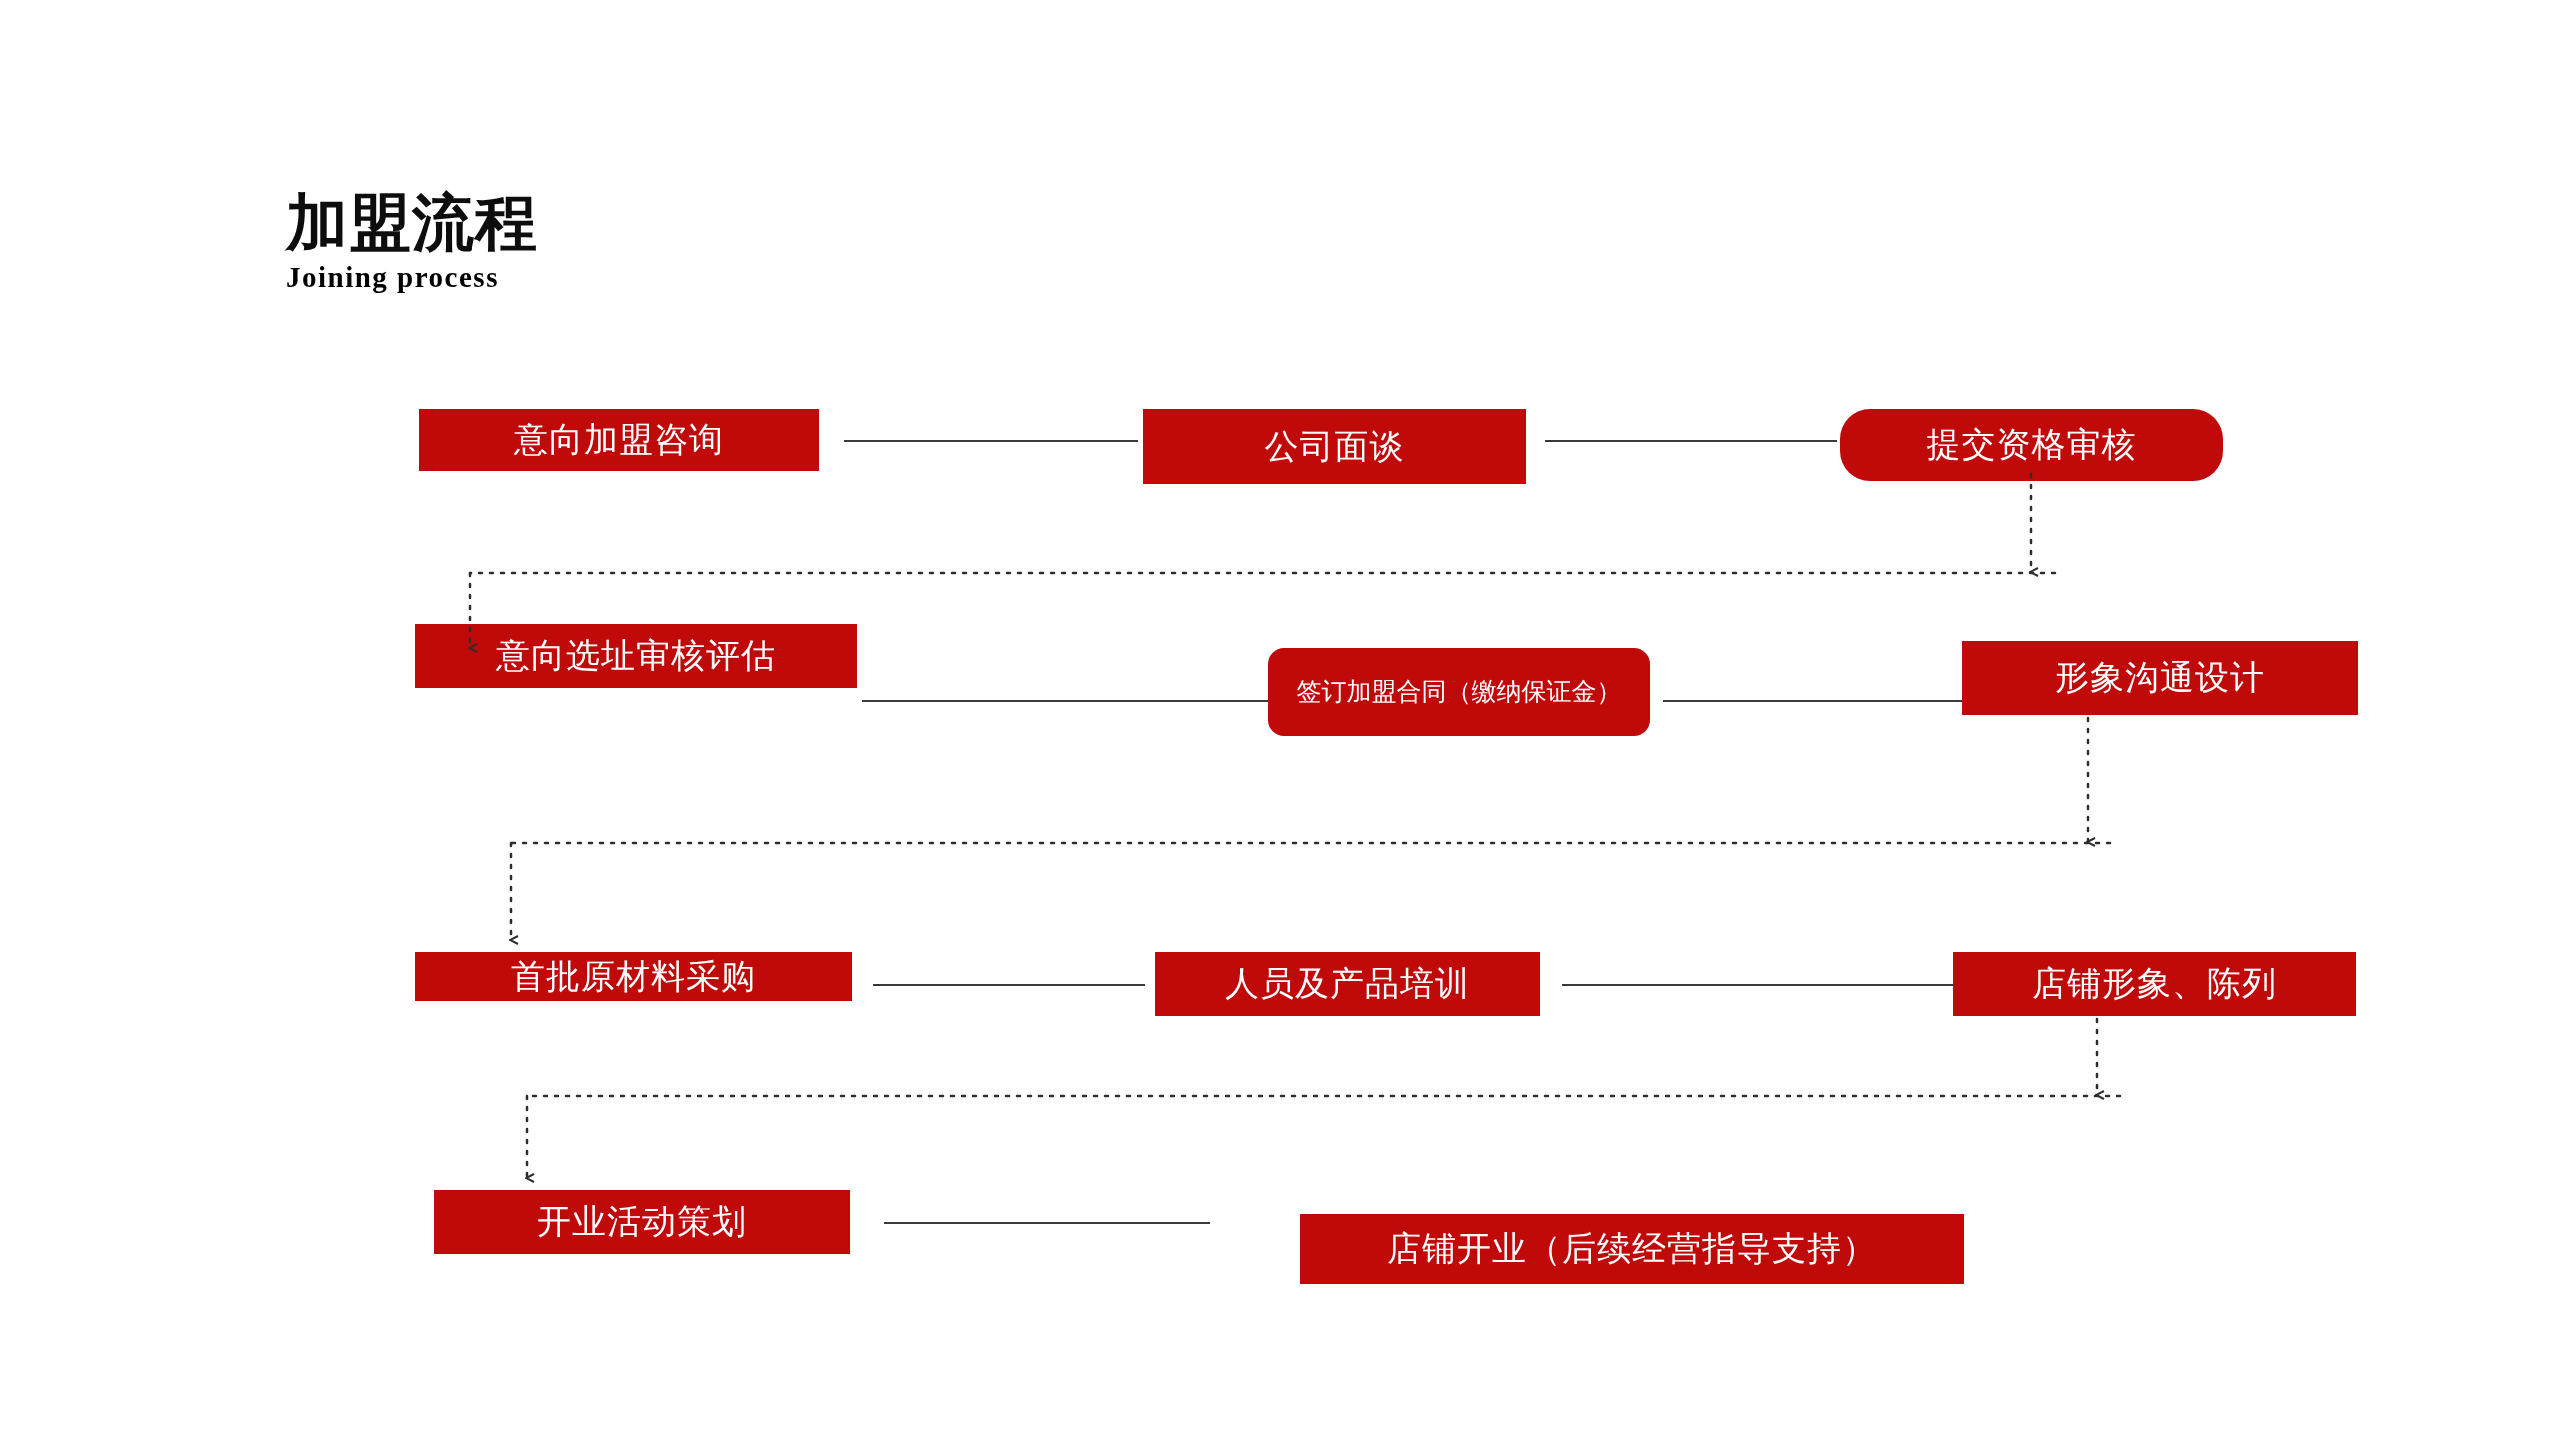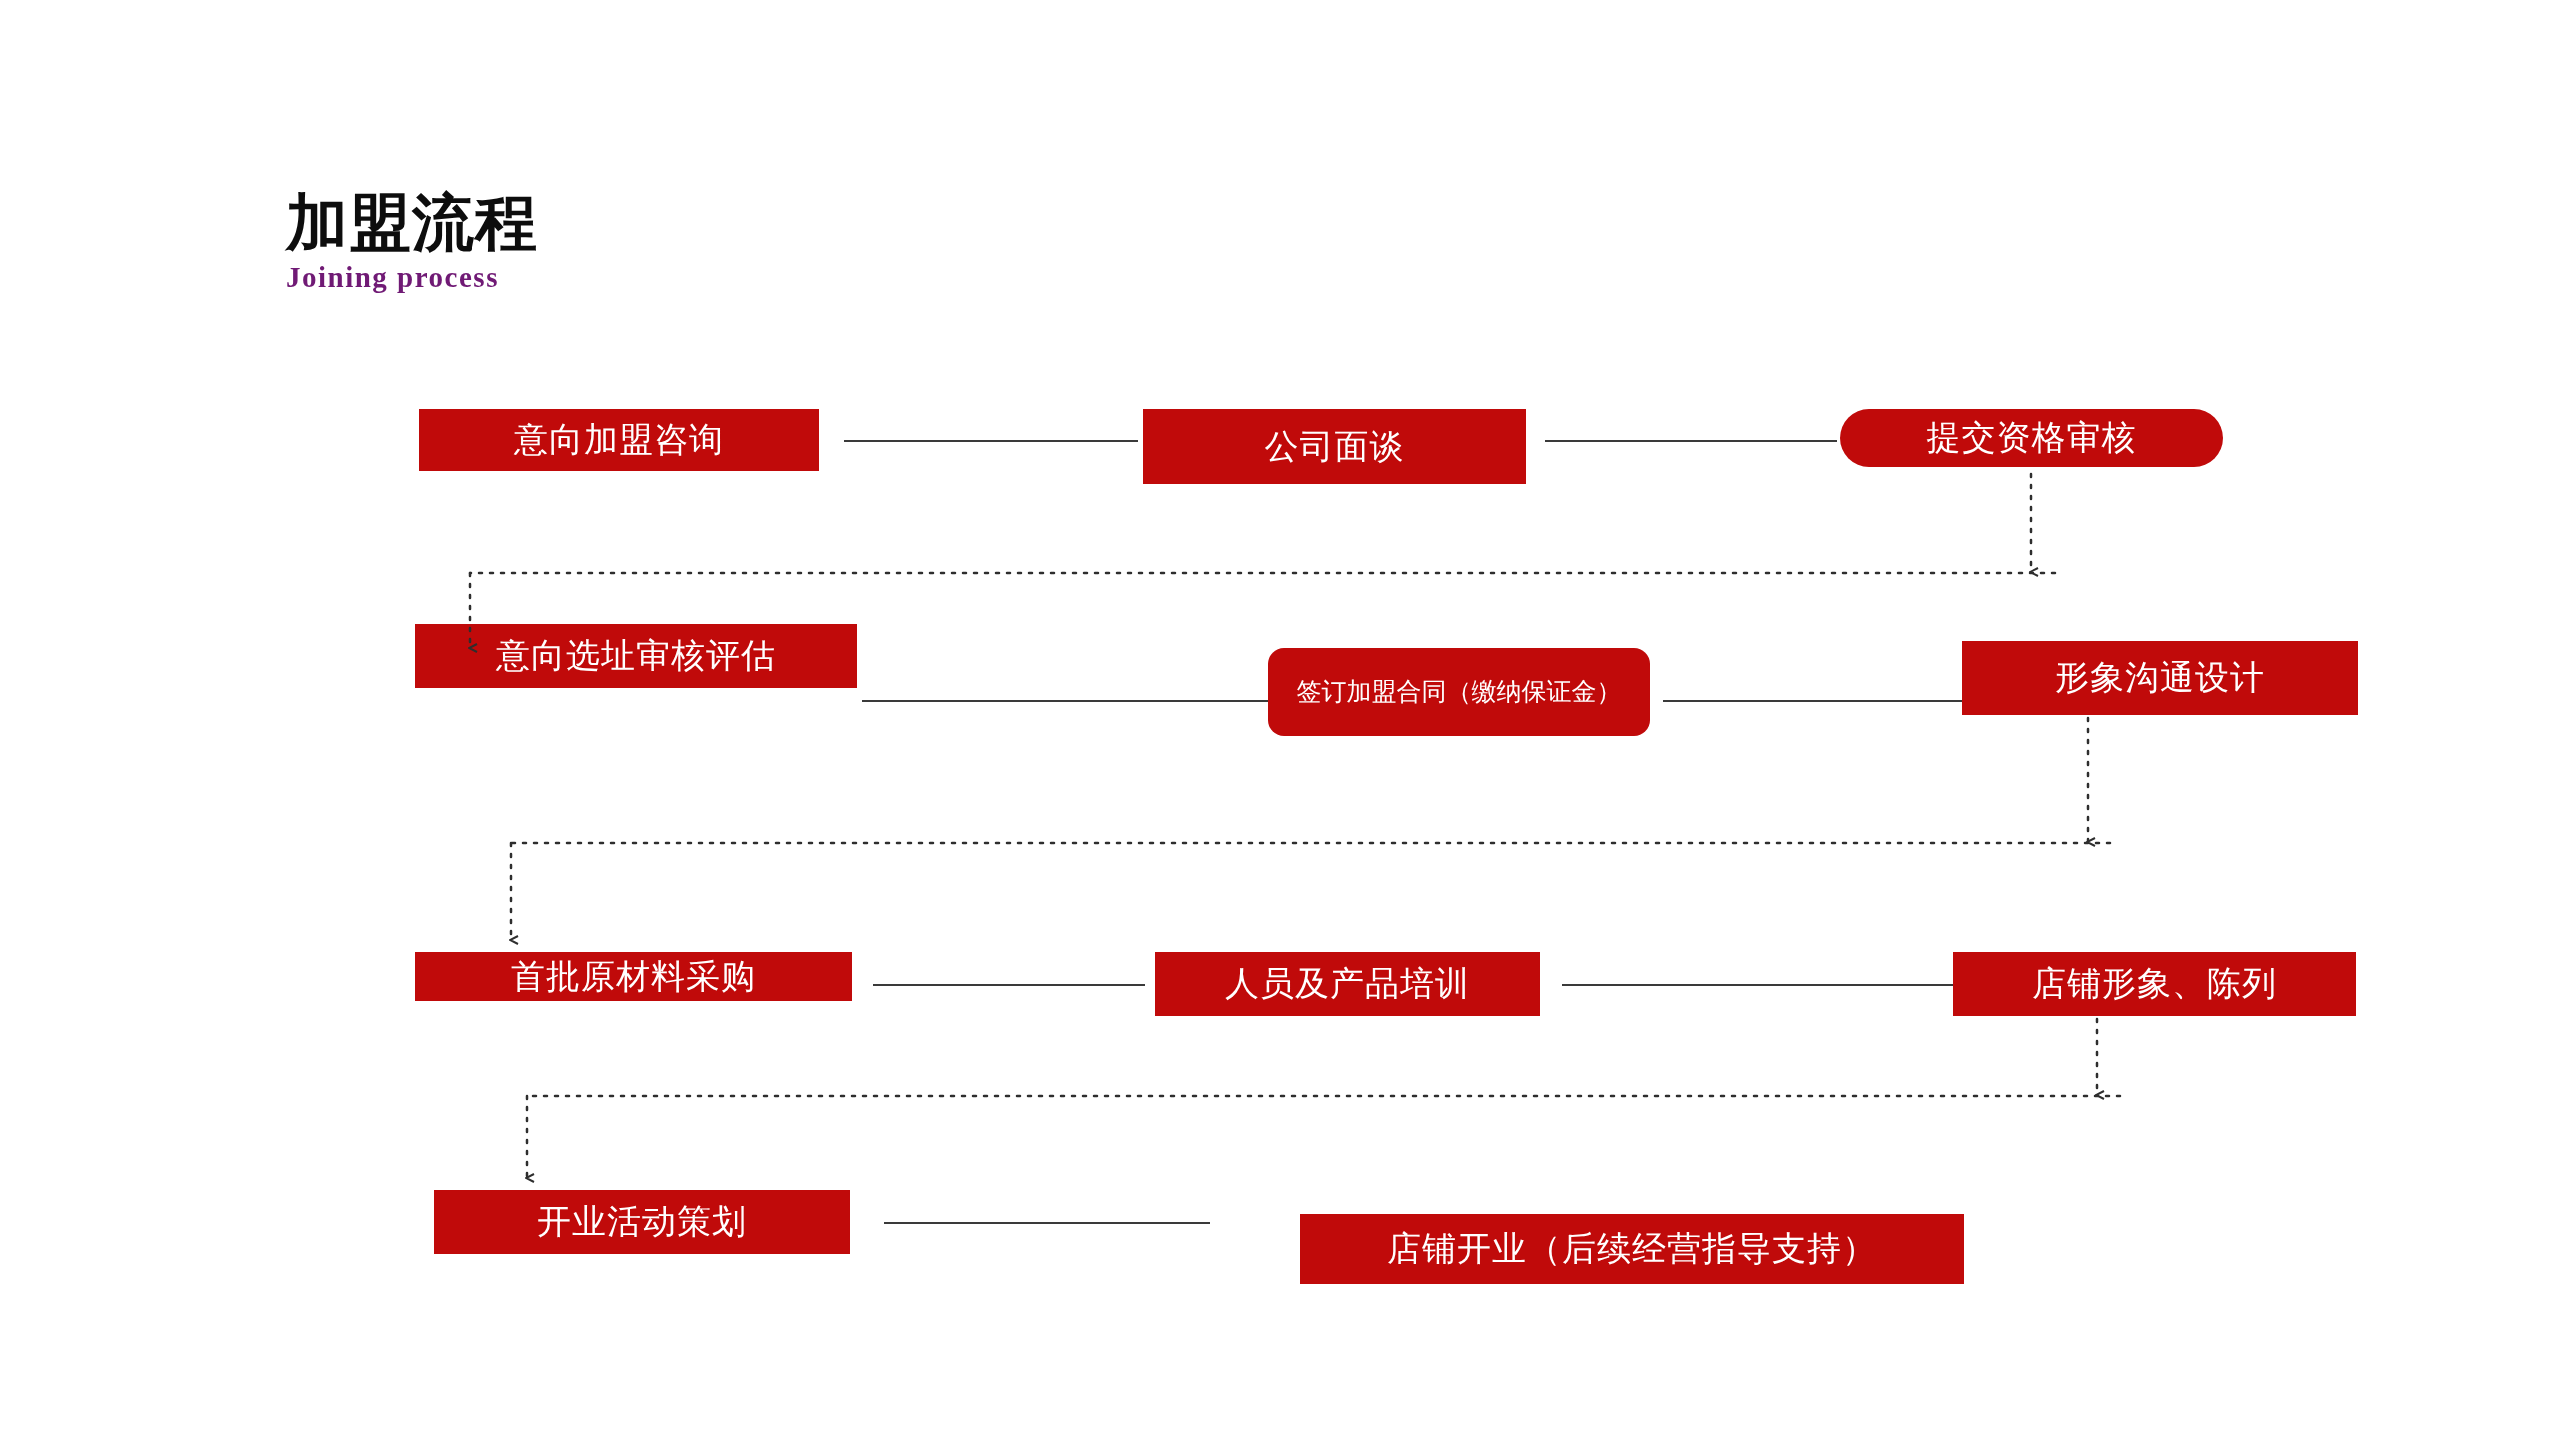--- a/index.html
+++ b/index.html
@@ -34,21 +34,21 @@
     line-height: 66px;
     color: #0d0d0d;
     letter-spacing: 1px;
     white-space: nowrap;
   }
   .title-en {
     font-family: "Liberation Serif", serif;
     font-weight: bold;
     font-size: 29px;
     line-height: 34px;
-    color: #701a75;
+    color: #000000;
     letter-spacing: 1.5px;
     white-space: nowrap;
     margin-top: 4px;
   }
 
   
   .node {
     position: absolute;
     box-sizing: border-box;
     display: flex;
@@ -91,21 +91,21 @@
   </div>
 
   <div class="node big" style="left:419px; top:409px; width:400px; height:62px;">意向加盟咨询</div>
 
   <div class="hline" style="left:844px; top:440px; width:294px;"></div>
 
   <div class="node big" style="left:1143px; top:409px; width:383px; height:75px;">公司面谈</div>
 
   <div class="hline" style="left:1545px; top:440px; width:292px;"></div>
 
-  <div class="node big" style="left:1840px; top:409px; width:383px; height:58px;border-radius:30px;">提交资格审核</div>
+  <div class="node big" style="left:1840px; top:409px; width:383px; height:72px;border-radius:30px;">提交资格审核</div>
 
   <div class="node big" style="left:415px; top:624px; width:442px; height:64px;">意向选址审核评估</div>
 
   <div class="hline" style="left:862px; top:700px; width:407px;"></div>
 
   <div class="node small" style="left:1268px; top:648px; width:382px; height:88px;border-radius:16px;">签订加盟合同（缴纳保证金）</div>
 
   <div class="hline" style="left:1663px; top:700px; width:300px;"></div>
 
   <div class="node big" style="left:1962px; top:641px; width:396px; height:74px;">形象沟通设计</div>

